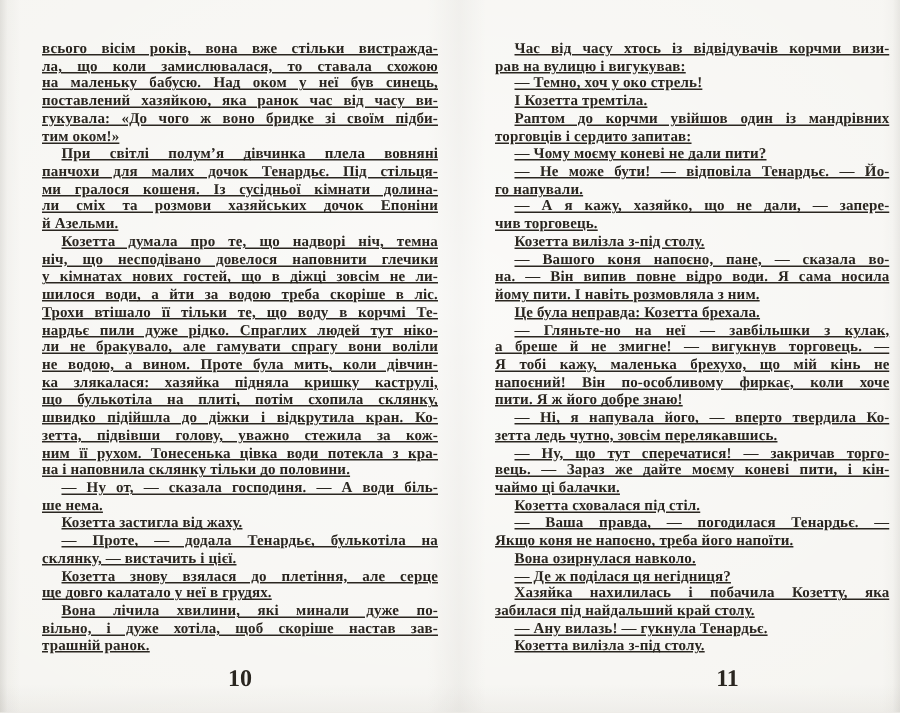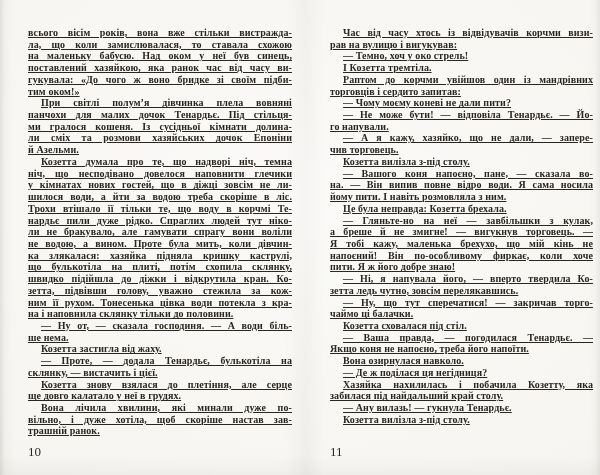--- a/index.html
+++ b/index.html
@@ -39,22 +39,23 @@
     height: 11.72px;
     overflow: hidden;
     text-align: justify;
     text-align-last: justify;
   }
   .line.indent { text-indent: 13px; }
   .line.end    { text-align-last: left; }
   .pagenum {
     position: absolute;
     top: 444px;
-    font-size: 13px;
-    font-weight: normal;
+    font-size: 16px;
+    font-weight: bold;
+    text-align: center;
   }
   .pagenum.left  { left: 28px;  width: 264px; }
   .pagenum.right { left: 330px; width: 310px; }
 </style>
 </head>
 <body>
 
 <div class="scan">
   <div class="page left">
       <div class="line">всього вісім років, вона вже стільки вистражда-</div>
@@ -111,20 +112,21 @@
       <div class="line end">йому пити. І навіть розмовляла з ним.</div>
       <div class="line indent end">Це була неправда: Козетта брехала.</div>
       <div class="line indent">— Гляньте-но на неї — завбільшки з кулак,</div>
       <div class="line">а бреше й не змигне! — вигукнув торговець. —</div>
       <div class="line">Я тобі кажу, маленька брехухо, що мій кінь не</div>
       <div class="line">напоєний! Він по-особливому фиркає, коли хоче</div>
       <div class="line end">пити. Я ж його добре знаю!</div>
       <div class="line indent">— Ні, я напувала його, — вперто твердила Ко-</div>
       <div class="line end">зетта ледь чутно, зовсім перелякавшись.</div>
       <div class="line indent">— Ну, що тут сперечатися! — закричав торго-</div>
+      <div class="line">вець. — Зараз же дайте моєму коневі пити, і кін-</div>
       <div class="line end">чаймо ці балачки.</div>
       <div class="line indent end">Козетта сховалася під стіл.</div>
       <div class="line indent">— Ваша правда, — погодилася Тенардьє. —</div>
       <div class="line end">Якщо коня не напоєно, треба його напоїти.</div>
       <div class="line indent end">Вона озирнулася навколо.</div>
       <div class="line indent end">— Де ж поділася ця негідниця?</div>
       <div class="line indent">Хазяйка нахилилась і побачила Козетту, яка</div>
       <div class="line end">забилася під найдальший край столу.</div>
       <div class="line indent end">— Ану вилазь! — гукнула Тенардьє.</div>
       <div class="line indent end">Козетта вилізла з-під столу.</div>

